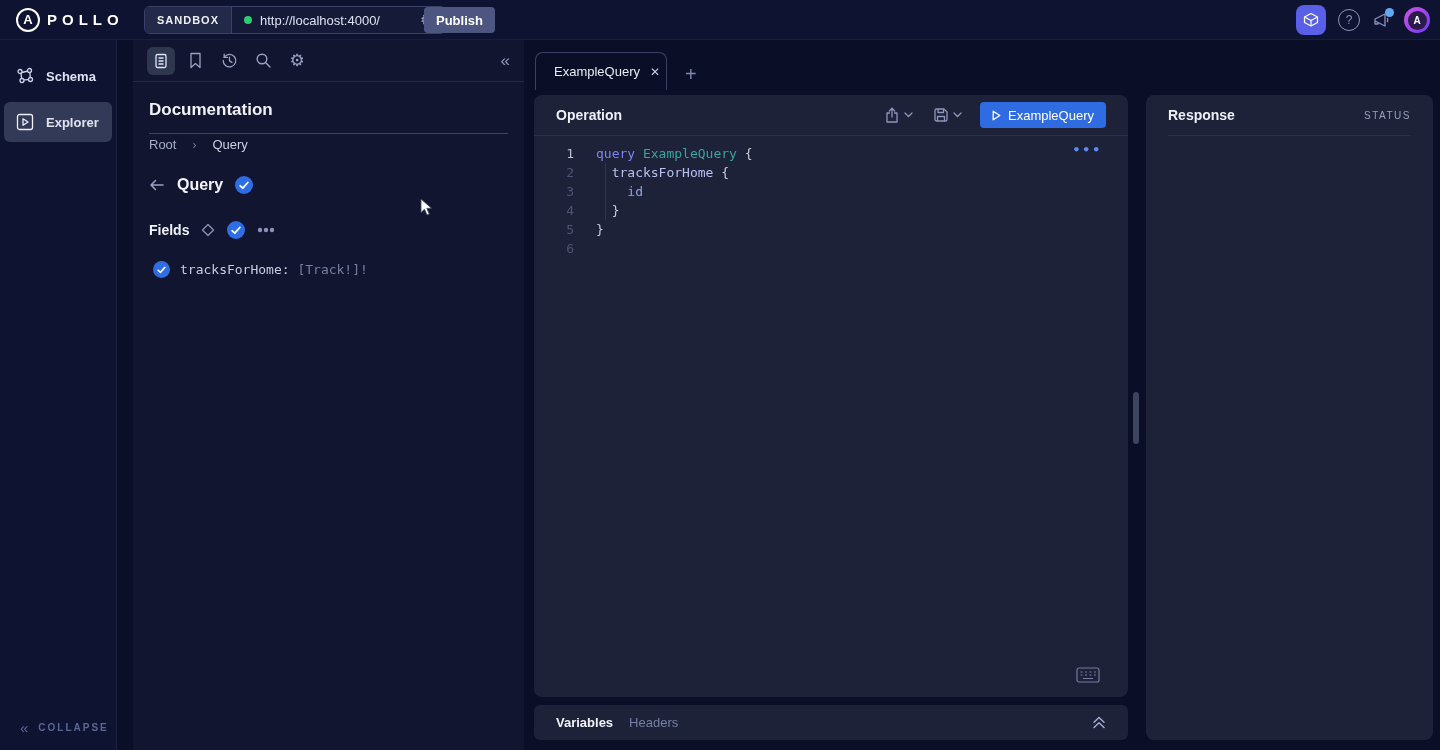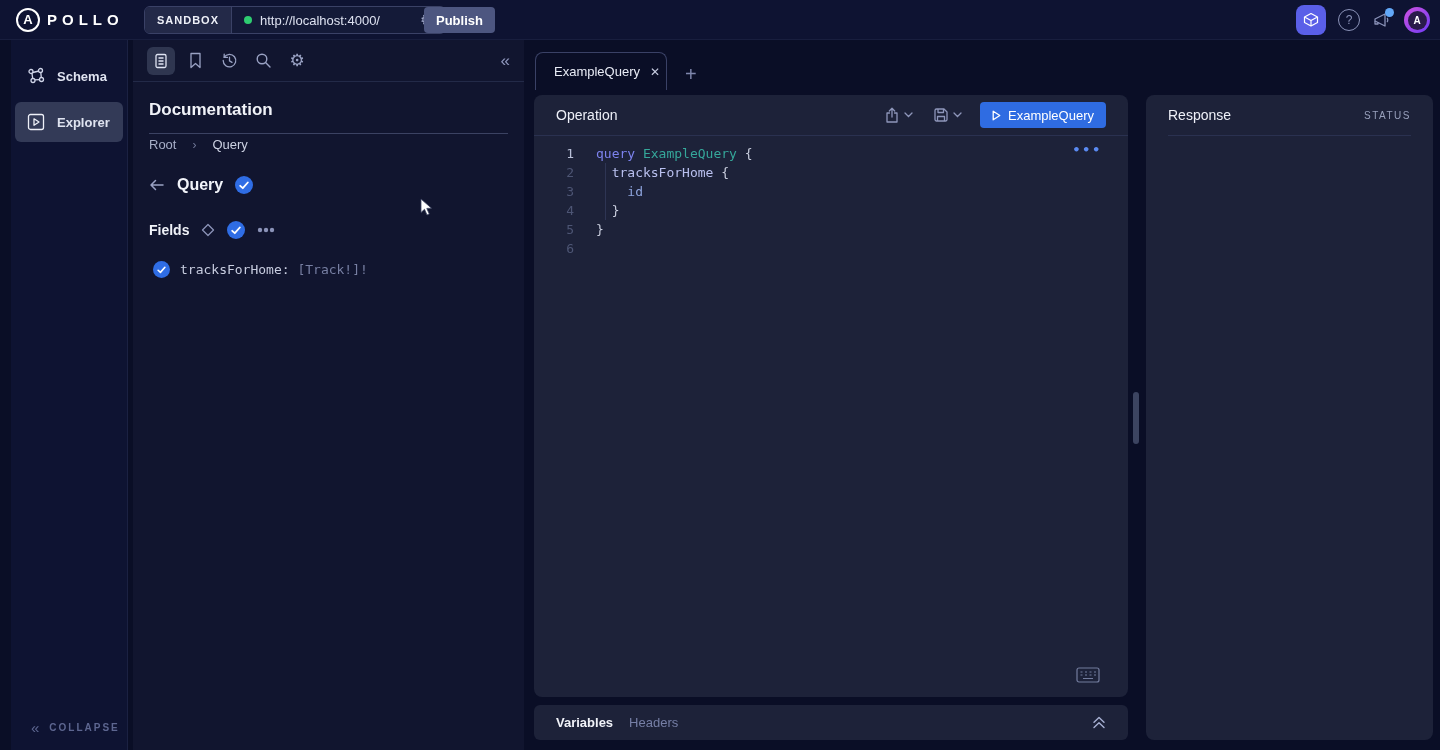--- a/index.html
+++ b/index.html
@@ -32,21 +32,21 @@
             display:flex; align-items:center; justify-content:center; font-size:12px; cursor:pointer; }
   .mega-wrap { position:relative; cursor:pointer; display:flex; }
   .mega-dot { position:absolute; right:-2px; top:-3px; width:9px; height:9px; border-radius:50%; background:#62a8f8; }
   .avatar { width:26px; height:26px; border-radius:50%; background:linear-gradient(135deg,#d052e0,#6d3bf5);
             display:flex; align-items:center; justify-content:center; cursor:pointer; }
   .avatar-inner { width:19px; height:19px; border-radius:50%; background:#2a1b4a; color:#fff; font-size:10px;
             font-weight:bold; display:flex; align-items:center; justify-content:center; }
 
   
   .navrail { position:absolute; left:0; top:40px; width:117px; height:710px; background:#0e1332;
-             border-right:1px solid #1b2142;margin-left:11px; }
+             border-right:1px solid #1b2142; }
   .nav-item { display:flex; align-items:center; gap:12px; margin:6px 4px; padding:11px 10px 11px 12px;
              border-radius:6px; color:#b8bfda; cursor:pointer; }
   .nav-item .lbl { font-size:13px; font-weight:bold; color:#dfe3f0; white-space:nowrap; }
   .nav-item.active { background:#333a57; }
   .nav-item.first { margin-top:16px; }
   .collapse-row { position:absolute; left:0; bottom:14px; width:133px; display:flex; align-items:center;
              gap:10px; padding-left:20px; color:#5d6690; cursor:pointer; }
   .collapse-row .glyph { font-size:15px; }
   .collapse-row .lbl { font-size:10px; font-weight:bold; letter-spacing:2px; }
 
@@ -83,21 +83,21 @@
   .tab { margin-left:11px; width:132px; height:38px; border:1px solid #3a4166; border-bottom:none;
          border-radius:8px 8px 0 0; display:flex; align-items:center; padding:0 12px 0 18px; gap:10px;
          cursor:pointer; }
   .tab-lbl { font-size:13px; color:#e8ebf5; flex:1; }
   .tab-close { color:#c6cbe0; font-size:12px; cursor:pointer; }
   .tab-add { margin-left:18px; margin-bottom:6px; font-size:20px; color:#7e86ac; cursor:pointer; line-height:1; }
 
   .panel { position:absolute; background:#1d2239; border-radius:8px; }
   .op-panel { left:534px; top:95px; width:594px; height:602px; }
   .panel-head { height:40px; display:flex; align-items:center; padding:0 22px; }
-  .panel-title { font-size:14px; font-weight:normal; color:#eef0f8; }
+  .panel-title { font-size:14px; font-weight:bold; color:#eef0f8; }
   .panel-div { height:1px; background:#2a3150; margin:0 0; }
   .op-actions { margin-left:auto; display:flex; align-items:center; gap:8px; color:#8e96ba; }
   .act-group { display:flex; align-items:center; gap:4px; cursor:pointer; }
   .run-btn { margin-left:10px; height:26px; padding:0 12px; background:#2f6ce2; border:none; border-radius:4px;
          color:#fff; font-size:13px; display:flex; align-items:center; gap:7px; cursor:pointer;
          font-family:"Liberation Sans",sans-serif; }
 
   .editor { position:relative; padding-top:8px; font-family:"DejaVu Sans Mono", monospace; font-size:13px; }
   .eline { display:flex; height:19px; line-height:19px; }
   .ln { width:40px; text-align:right; color:#4d5574; flex:none; }

